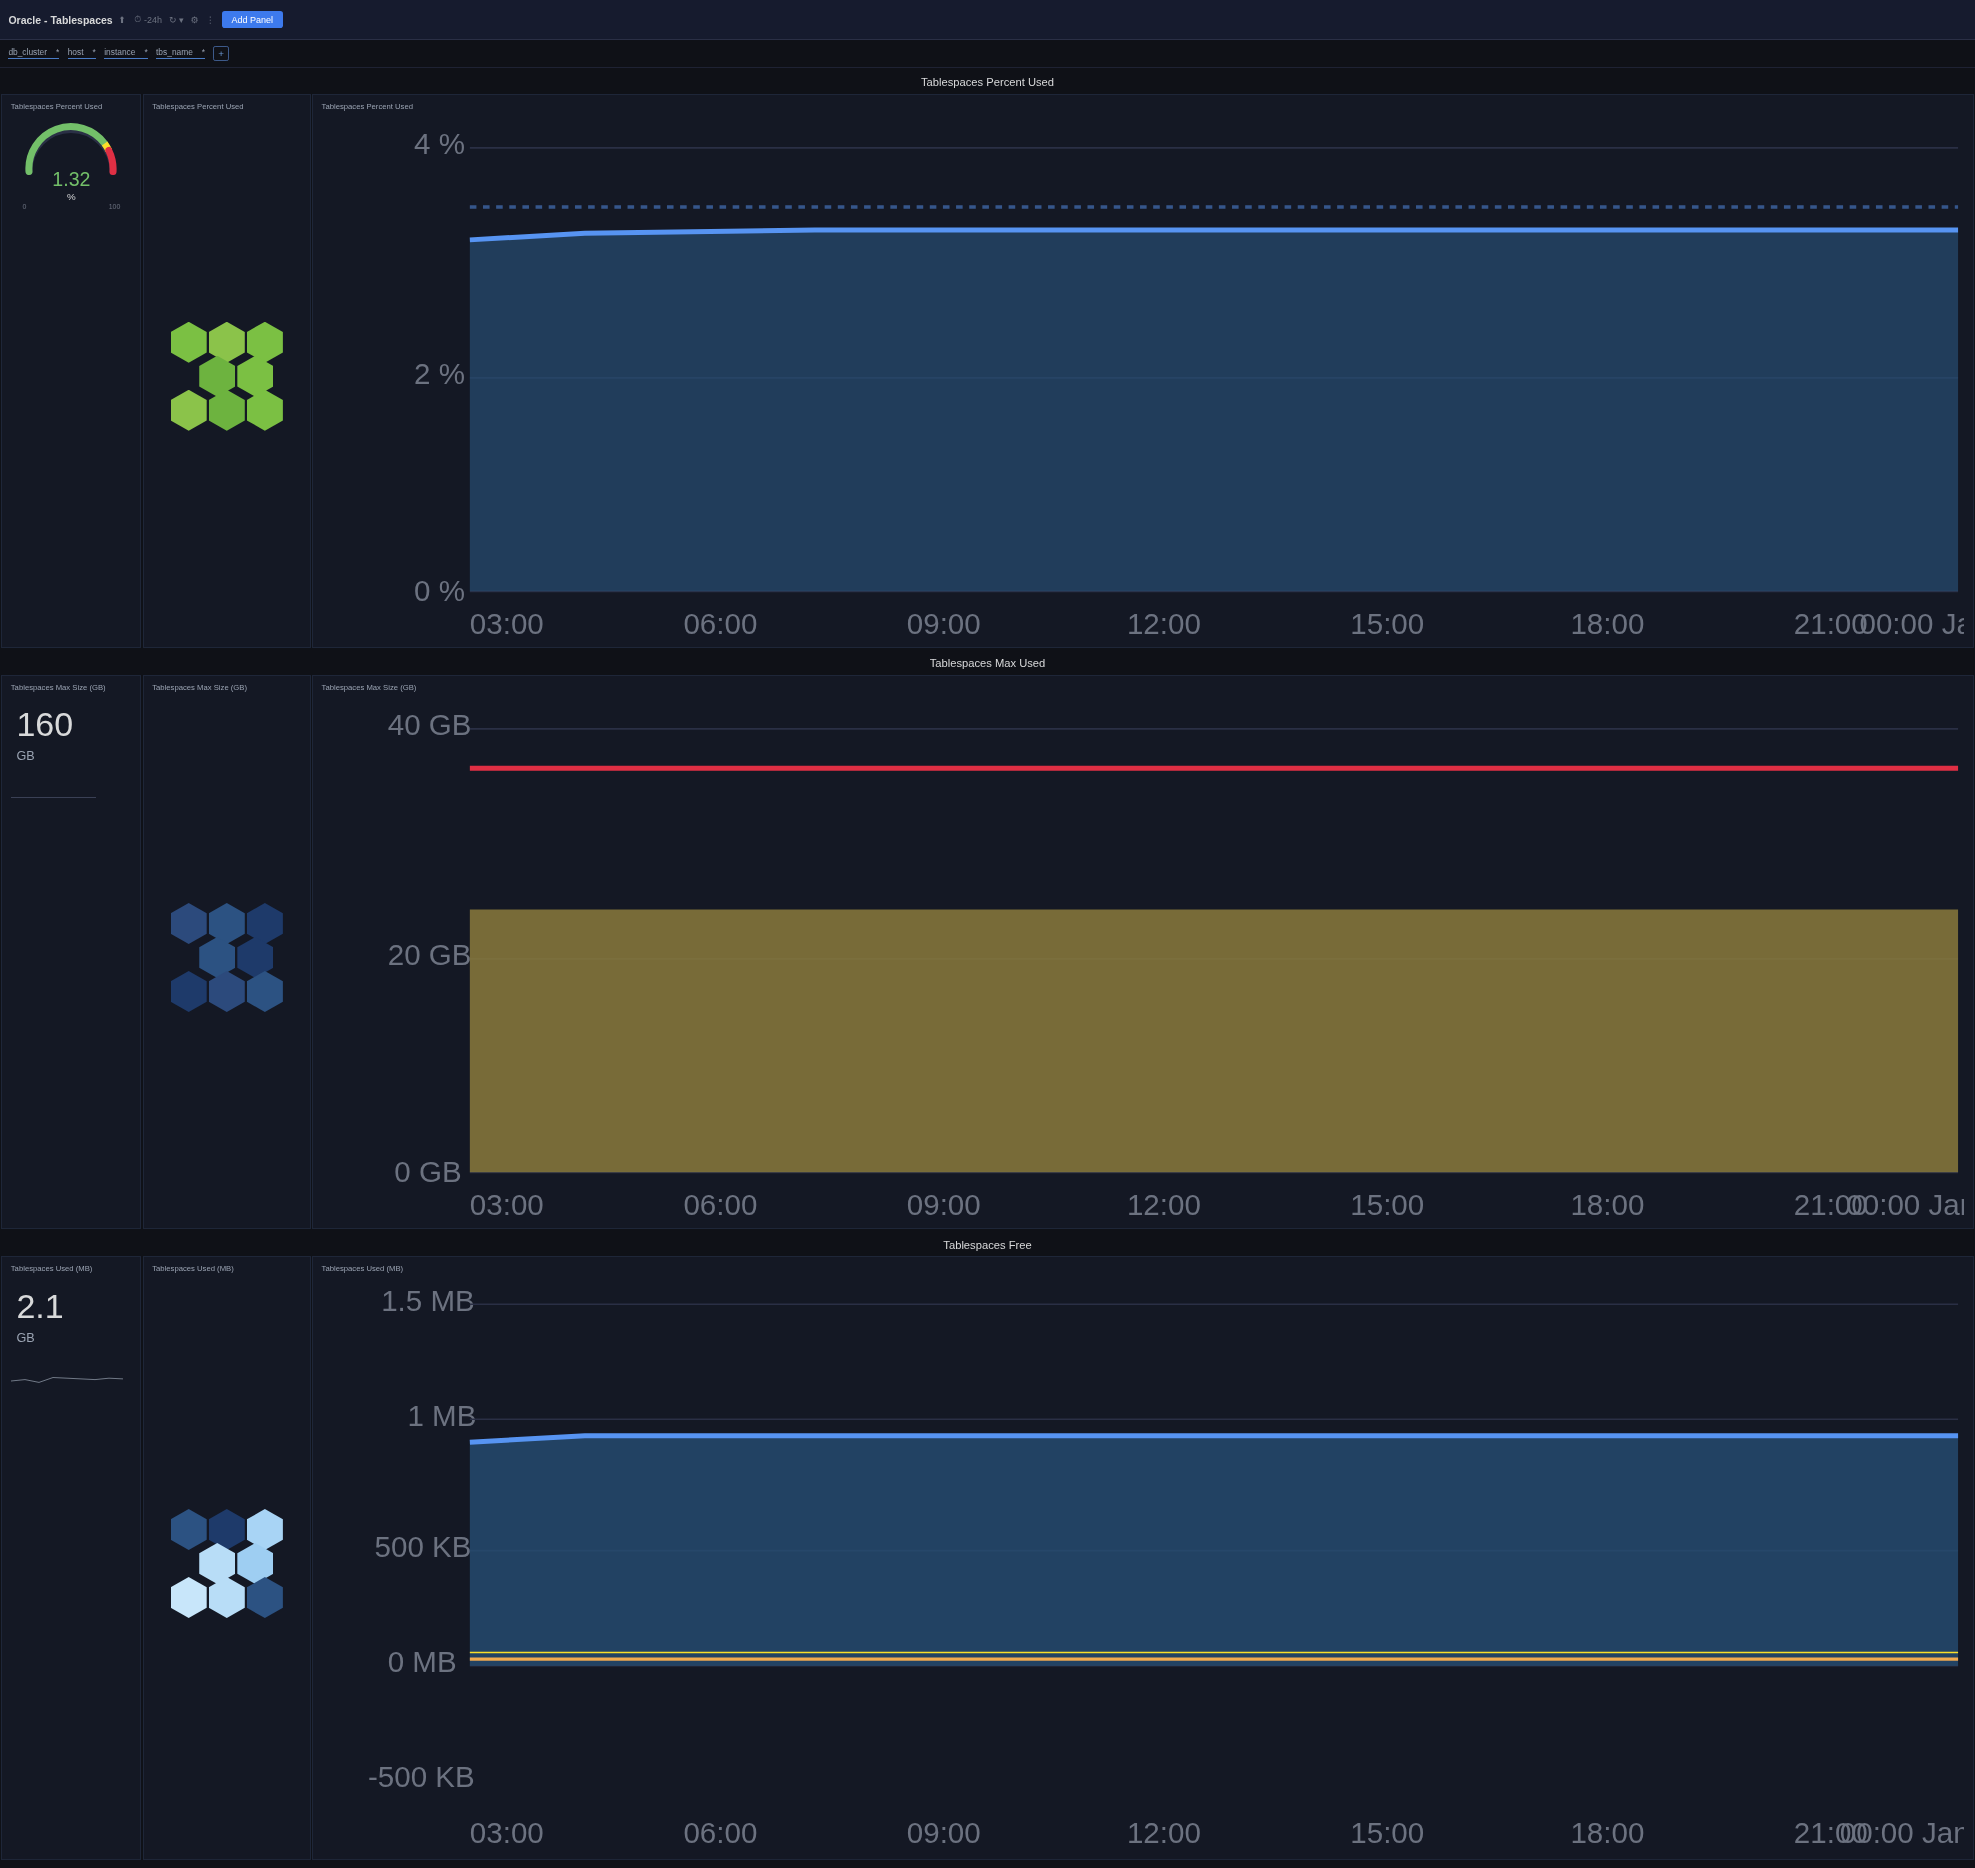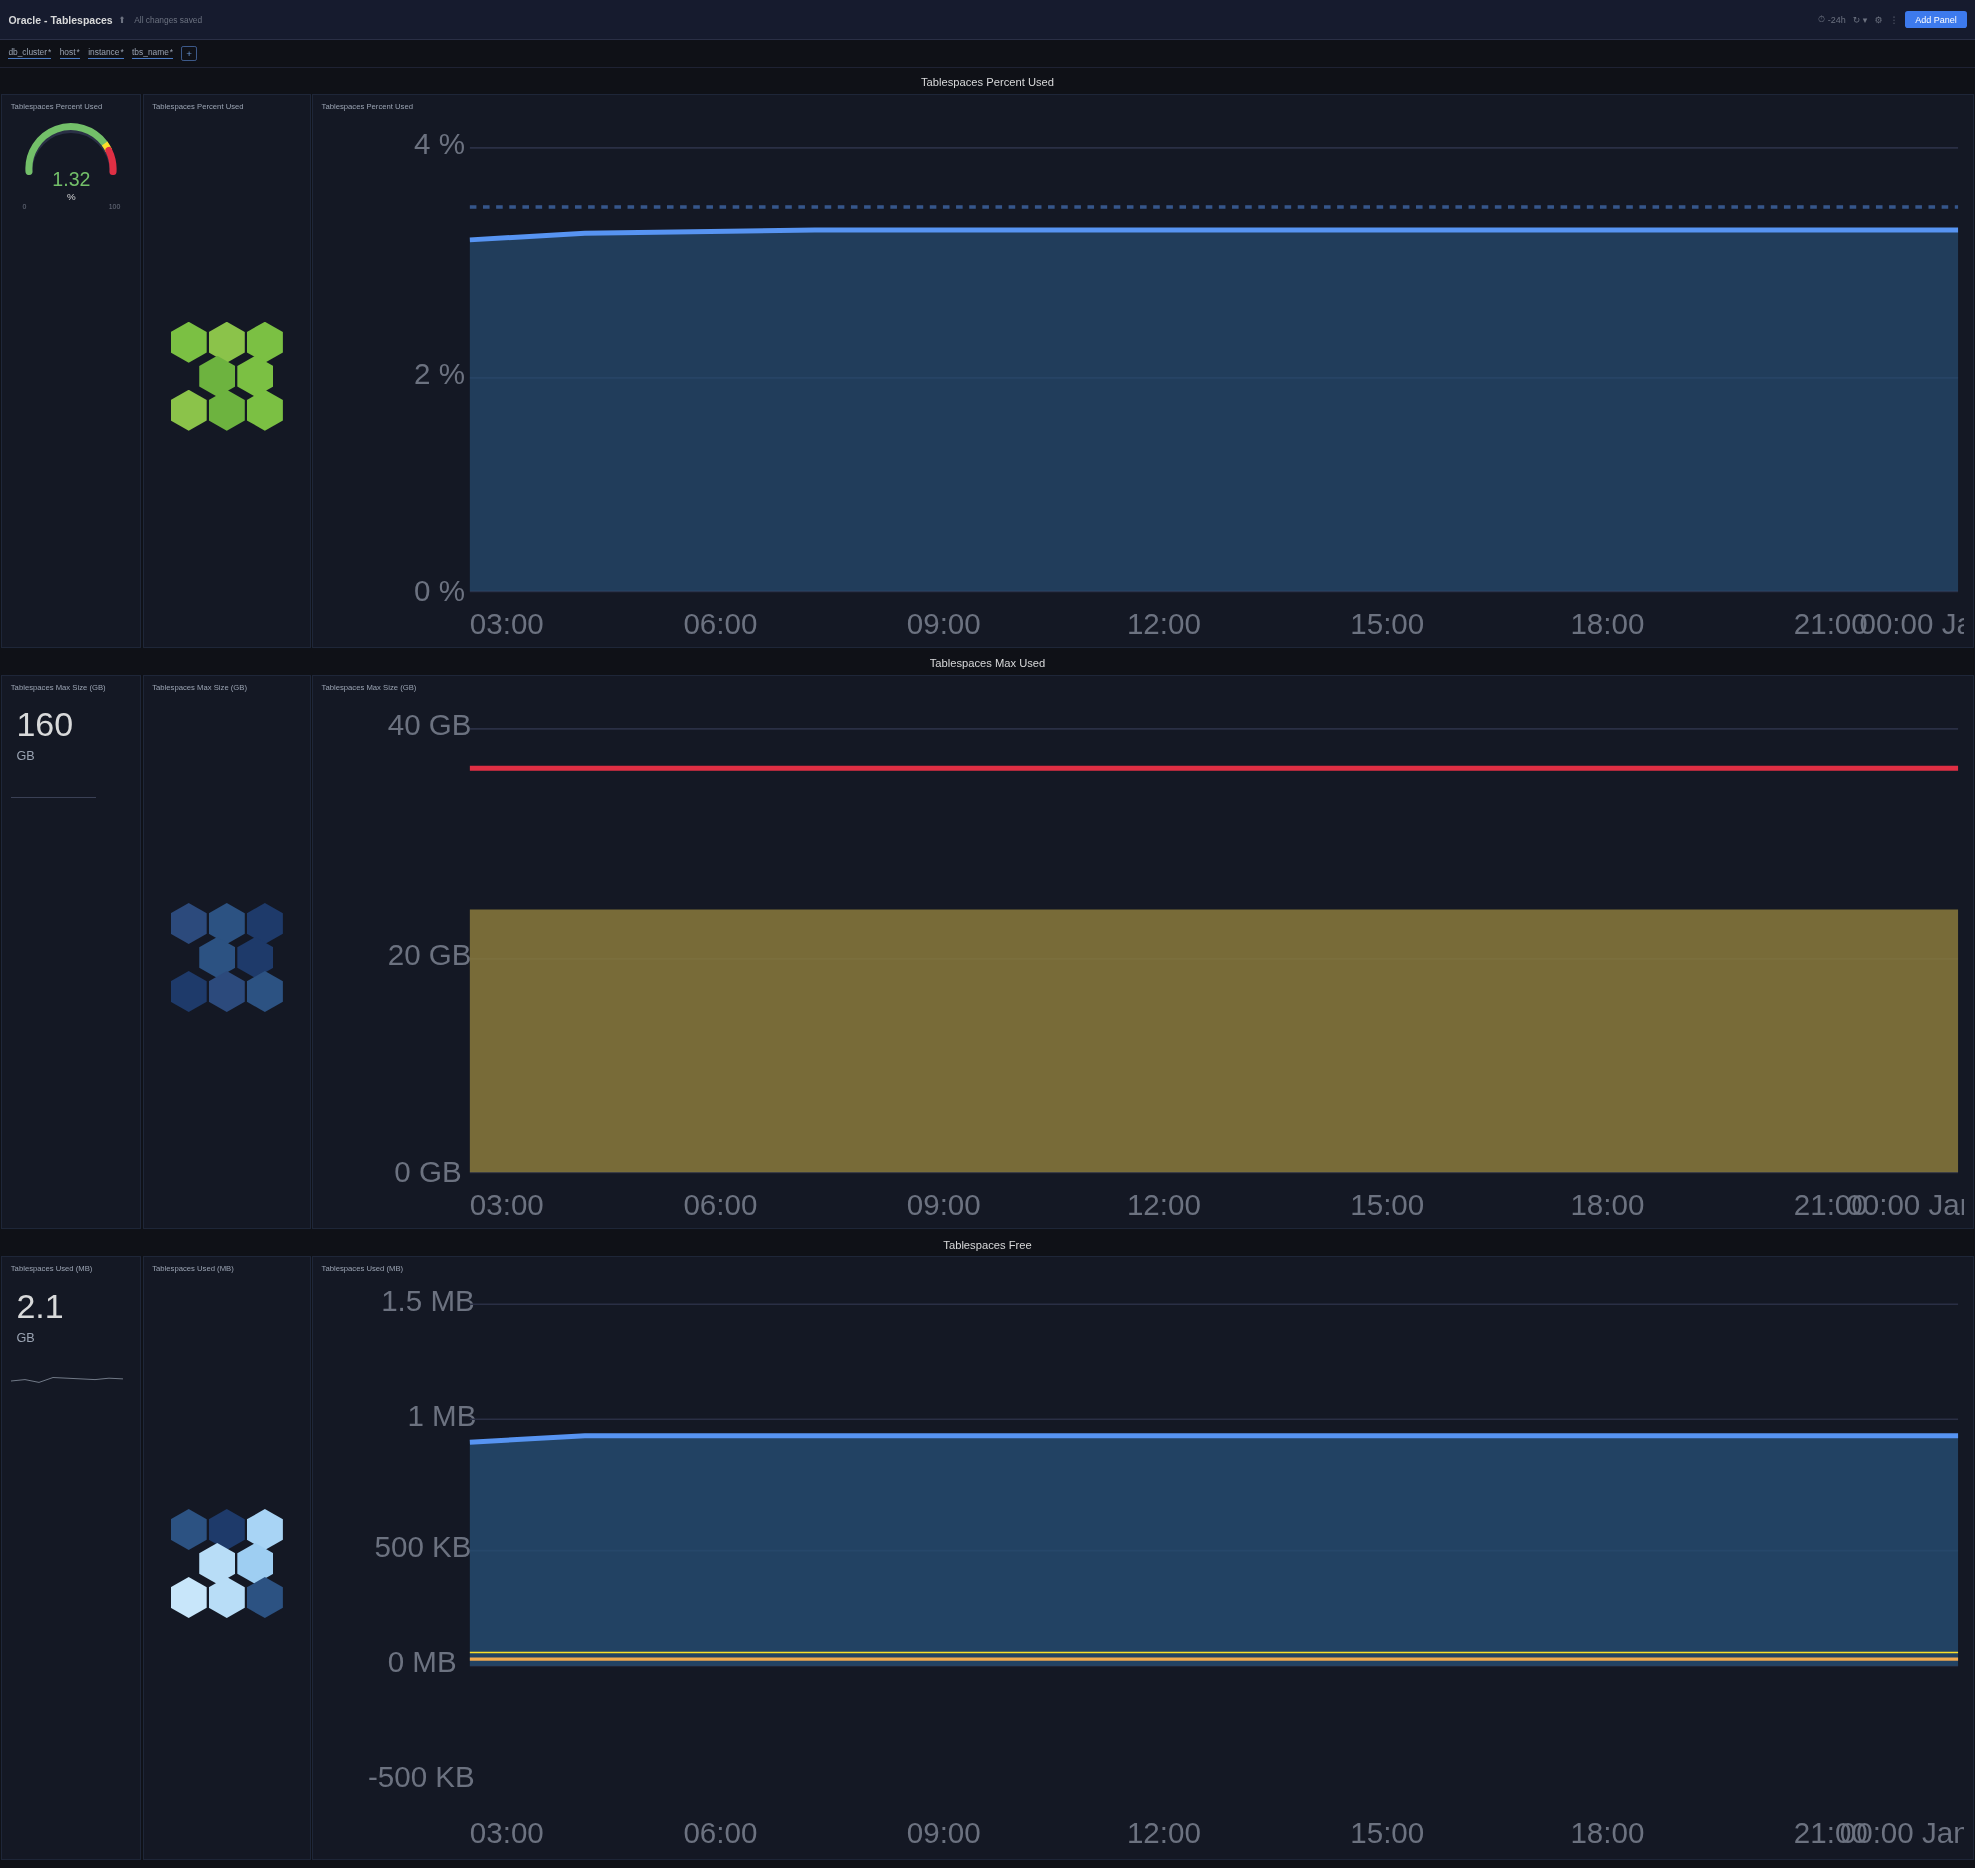--- a/index.html
+++ b/index.html
@@ -66,21 +66,21 @@
       display: flex;
       align-items: center;
       padding: 5.6px 8.4px;
       background: #0f1117;
       border-bottom: 0.7px solid #1e2233;
       gap: 8.4px;
     }
     .filter-chip {
       display: flex;
       align-items: center;
-      gap: 1px;
+      gap: 9px;
       color: #6c99d4;
       font-size: 8.4px;
       border-bottom: 0.7px solid #4a7bc4;
       padding-bottom: 1.4px;
       cursor: pointer;
     }
     .filter-chip span { color: #9aa3b2; }
     .filter-add {
       width: 15.4px;
       height: 15.4px;
@@ -212,21 +212,20 @@
       font-size: 9px;
       fill: #6c7280;
     }
   </style>
 </head>
 <body>
 
 <div class="header">
   <span class="header-title">Oracle - Tablespaces</span>
   <span class="header-icon">⬆</span>
-  <span class="header-saved">All changes saved</span>
   <div class="header-actions">
     <span class="header-btn">
       <span>⏱</span>
       <span>-24h</span>
     </span>
     <span class="header-btn">↻ ▾</span>
     <span class="header-btn">⚙</span>
     <span class="header-btn">⋮</span>
     <button class="add-panel-btn">Add Panel</button>
   </div>

